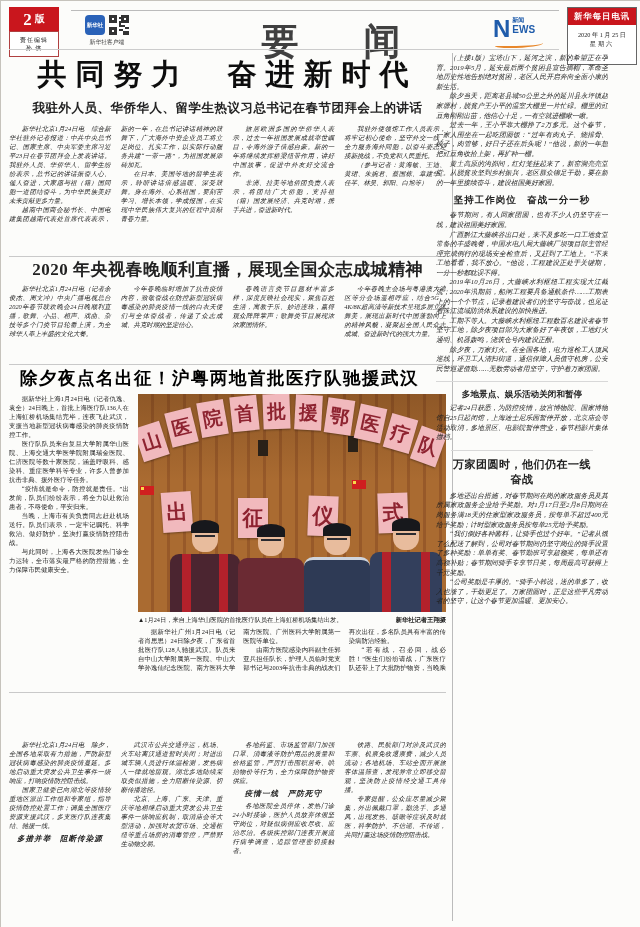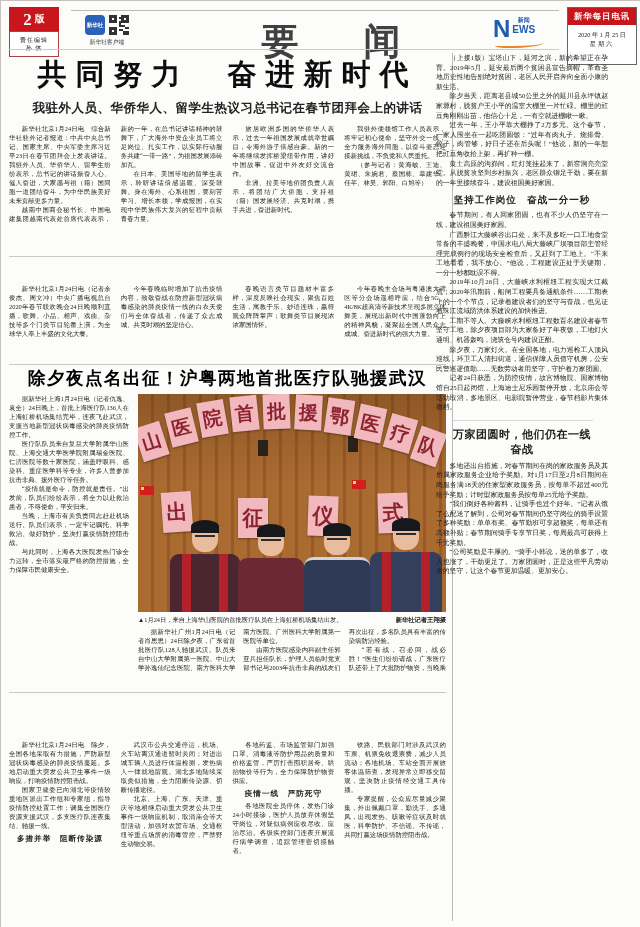--- a/index.html
+++ b/index.html
@@ -18,48 +18,48 @@
   .hdr-topline{left:70px;top:9px;width:488px;border-top:1px solid #bbb;height:0;}
   .appicon{left:84px;top:14px;width:20px;height:20px;background:#2a62b8;border-radius:4px;
            color:#fff;display:flex;align-items:center;justify-content:center;
            font:700 5.5px/6px "Liberation Sans",sans-serif;text-align:center;}
   .qr{left:108px;top:14px;width:20px;height:20px;}
   .qrcap{left:76px;top:37px;width:60px;text-align:center;font-size:5.8px;color:#333;}
   .sectitle{left:225px;top:21px;width:210px;text-align:center;color:#404040;
             font:700 37px/40px "Liberation Serif",serif;letter-spacing:14px;text-indent:14px;}
   .newslogo{left:492px;top:16px;display:flex;align-items:flex-start;gap:2px;}
   .newslogo .n{font:900 24px/24px "Liberation Sans",sans-serif;color:#1f5cab;}
-  .newslogo .stack{display:flex;flex-direction:column;line-height:1;align-items:center;}
+  .newslogo .stack{display:flex;flex-direction:column;line-height:1;}
   .newslogo .cn{font:700 6px/7px "Liberation Sans",sans-serif;color:#1f5cab;}
   .newslogo .en{font:900 10px/11px "Liberation Sans",sans-serif;color:#1f5cab;}
   .swoosh{position:absolute;left:494px;top:40px;width:48px;height:5px;
           border-bottom:2px solid #e8872a;border-radius:0 0 70% 30%;}
   .paperunit{left:566px;top:6px;width:68px;height:56px;border:1px solid #666;background:#fff;}
   .paperunit .red{height:17px;background:#c9161d;color:#fff;display:flex;align-items:center;justify-content:center;
                   font:700 8.4px/17px "Liberation Serif",serif;letter-spacing:1px;}
   .paperunit .d1{margin-top:6px;text-align:center;font-size:6.2px;line-height:8px;}
   .paperunit .d2{text-align:center;font-size:6.2px;line-height:10px;letter-spacing:2px;}
   .hdr-bottomline{left:8px;top:48px;width:550px;border-top:1px solid #ccc;height:0;}
   
   .h-main{left:8px;top:54px;width:437px;text-align:center;color:#0d0d0d;
           font:900 29px/38px "Liberation Sans",sans-serif;letter-spacing:9px;}
   .h-sub1{left:8px;top:99px;width:437px;text-align:center;
           font:700 12.5px/16px "Liberation Sans",sans-serif;letter-spacing:0.5px;}
   .h-story2{left:8px;top:258px;width:437px;text-align:center;
             font:700 17px/22px "Liberation Serif",serif;letter-spacing:0.5px;}
-  .h-story3{left:8px;top:366px;width:437px;text-align:center;color:#000;
+  .h-story3{left:0;top:366px;width:437px;text-align:center;color:#000;
             font:900 17.5px/23px "Liberation Sans",sans-serif;letter-spacing:1.5px;}
   .h-story4{left:8px;top:693px;width:437px;text-align:center;color:#0a0a0a;
             font:900 26px/30px "Liberation Sans",sans-serif;letter-spacing:9px;}
   .h-sub4{left:8px;top:723px;width:437px;text-align:center;
           font:400 10.5px/14px "Liberation Serif",serif;letter-spacing:2px;color:#111;}
   .rule{border-top:1px solid #c9c9c9;height:0;}
   
   .cols{column-gap:10px;font-size:6.4px;line-height:9px;text-align:justify;overflow:hidden;}
-  .cols p, .flow p{margin:0;text-indent:2em;}
+  .cols p, .flow p{margin:0;text-indent:2em;font-style:italic;}
   .body1{left:8px;top:123px;width:437px;height:130px;column-count:4;}
   .body2{left:8px;top:283px;width:437px;height:77px;column-count:4;}
   .body4{left:8px;top:739px;width:437px;height:181px;column-count:4;}
   .k-h{text-indent:0 !important;text-align:center;font:700 7.6px/11px "Liberation Sans",sans-serif;
        margin:3px 0 2px !important;letter-spacing:1px;}
   
   .s3wrap{left:8px;top:393px;width:437px;height:296px;display:flex;gap:9px;overflow:hidden;}
   .s3left{width:120px;font-size:6.4px;line-height:9px;text-align:justify;overflow:hidden;}
   .s3left p{margin:0;text-indent:2em;}
   .s3right{width:308px;display:flex;flex-direction:column;}
@@ -171,20 +171,21 @@
       <p>越南中国商会秘书长、中国电建集团越南代表处首席代表表示，新的一年，在总书记讲话精神的鼓舞下，广大海外中资企业员工将立足岗位、扎实工作，以实际行动服务共建“一带一路”，为祖国发展添砖加瓦。</p>
       <p>在日本、美国等地的留学生表示，聆听讲话倍感温暖、深受鼓舞。身在海外、心系祖国，要刻苦学习、增长本领，学成报国，在实现中华民族伟大复兴的征程中贡献青春力量。</p>
       <p>旅居欧洲多国的华侨华人表示，过去一年祖国发展成就举世瞩目，令海外游子倍感自豪。新的一年将继续发挥桥梁纽带作用，讲好中国故事，促进中外友好交流合作。</p>
       <p>非洲、拉美等地侨团负责人表示，将团结广大侨胞，支持祖（籍）国发展经济、共克时艰，携手共进，奋进新时代。</p>
       <p>我驻外使领馆工作人员表示，将牢记初心使命，坚守外交一线，全力服务海外同胞，以奋斗姿态迎接新挑战，不负党和人民重托。</p>
       <p>（参与记者：黄海敏、王迪、黄珺、朱婉君、蔡国栋、章建华、任芊、林昊、郭阳、白旭等）</p>
     </div>
 
   <div class="abs rule" style="left:8px;top:255px;width:437px;"></div>
 
+  <div class="abs h-story2">2020 年央视春晚顺利直播，展现全国众志成城精神</div>
   <div class="abs cols body2">
       <p>新华社北京1月24日电（记者余俊杰、周文冲）中央广播电视总台2020年春节联欢晚会24日晚顺利直播，歌舞、小品、相声、戏曲、杂技等多个门类节目轮番上演，为全球华人奉上丰盛的文化大餐。</p>
       <p>今年春晚临时增加了抗击疫情内容，致敬奋战在防控新型冠状病毒感染的肺炎疫情一线的白衣天使们与全体奋战者，传递了众志成城、共克时艰的坚定信心。</p>
       <p>春晚语言类节目题材丰富多样，深度反映社会现实，聚焦百姓生活，寓教于乐、妙语连珠，赢得观众阵阵掌声；歌舞类节目展现浓浓家国情怀。</p>
       <p>今年春晚主会场与粤港澳大湾区等分会场遥相呼应，结合5G、4K/8K超高清等新技术呈现多层立体舞美，展现出新时代中国蓬勃向上的精神风貌，凝聚起全国人民众志成城、奋进新时代的强大力量。</p>
     </div>
 
   <div class="abs rule" style="left:8px;top:363px;width:437px;"></div>
 
   <div class="abs h-story3">除夕夜点名出征！沪粤两地首批医疗队驰援武汉</div>
@@ -270,20 +271,21 @@
       <p class="k-p">（上接1版）宝塔山下，延河之滨，新的希望正在孕育。2019年5月，延安最后两个贫困县宣告摘帽，革命圣地历史性地告别绝对贫困，老区人民开启奔向全面小康的新生活。</p>
       <p class="k-p">除夕当天，距离老县城50公里之外的延川县永坪镇赵家塬村，脱贫户王小平的温室大棚里一片忙碌。棚里的豇豆角刚刚出苗，他信心十足，一有空就进棚瞅一瞅。</p>
       <p class="k-p">过去一年，王小平靠大棚挣了2万多元。这个春节，一家人围坐在一起吃团圆饭：“过年有肉丸子、烧排骨、饺子，肉管够，好日子还在后头呢！”他说，新的一年想把豇豆角收拾上架，再扩种一棚。</p>
       <p class="k-p">黄土高原的沟峁间，红灯笼挂起来了，新窑洞亮亮堂堂。从脱贫攻坚到乡村振兴，老区群众铆足干劲，要在新的一年里接续奋斗，建设祖国美好家园。</p>
       <p class="k-h1">坚持工作岗位　奋战一分一秒</p>
       <p class="k-p">春节期间，有人回家团圆，也有不少人仍坚守在一线，建设祖国美好家园。</p>
       <p class="k-p">广西黔江大藤峡谷出口处，来不及多吃一口工地食堂常备的丰盛晚餐，中国水电八局大藤峡厂坝项目部主管经理完成例行的现场安全检查后，又赶到了工地上。“不来工地看看，我不放心。”他说，工程建设正处于关键期，一分一秒都耽误不得。</p>
       <p class="k-p">2019年10月26日，大藤峡水利枢纽工程实现大江截流；2020年汛期前，船闸工程要具备通航条件……工期表上的一个个节点，记录着建设者们的坚守与奋战，也见证着珠江流域防洪体系建设的加快推进。</p>
       <p class="k-p">工期不等人。大藤峡水利枢纽工程数百名建设者春节坚守工地，除夕夜项目部为大家备好了年夜饭，工地灯火通明、机器轰鸣，浇筑仓号内建设正酣。</p>
       <p class="k-p">除夕夜，万家灯火。在全国各地，电力巡检工人顶风巡线，环卫工人清扫街道，通信保障人员值守机房，公安民警巡逻值勤……无数劳动者用坚守，守护着万家团圆。</p>
+      <p class="k-h2">多地景点、娱乐活动关闭和暂停</p>
       <p class="k-p">记者24日获悉，为防控疫情，故宫博物院、国家博物馆自25日起闭馆，上海迪士尼乐园暂停开放，北京庙会等活动取消，多地景区、电影院暂停营业，春节档影片集体撤档。</p>
       <p class="k-h3">万家团圆时，他们仍在一线奋战</p>
       <p class="k-p">多地还出台措施，对春节期间在岗的家政服务员及其所属家政服务企业给予奖励。对1月17日至2月8日期间在岗服务满18天的住家型家政服务员，按每单不超过400元给予奖励；计时型家政服务员按每单25元给予奖励。</p>
       <p class="k-p">“我们倒好各种酱料，让骑手也过个好年。”记者从饿了么配送了解到，公司对春节期间仍坚守岗位的骑手设置了多种奖励：单单有奖、春节勤班可享超额奖，每单还有高额补贴；春节期间骑手专享节日奖，每周最高可获得上千元奖励。</p>
       <p class="k-p">“公司奖励是丰厚的。”骑手小韩说，送的单多了，收入也涨了，干劲更足了。万家团圆时，正是这些平凡劳动者的坚守，让这个春节更加温暖、更加安心。</p>
     </div>
 
 </div>
 
 </body></html>

